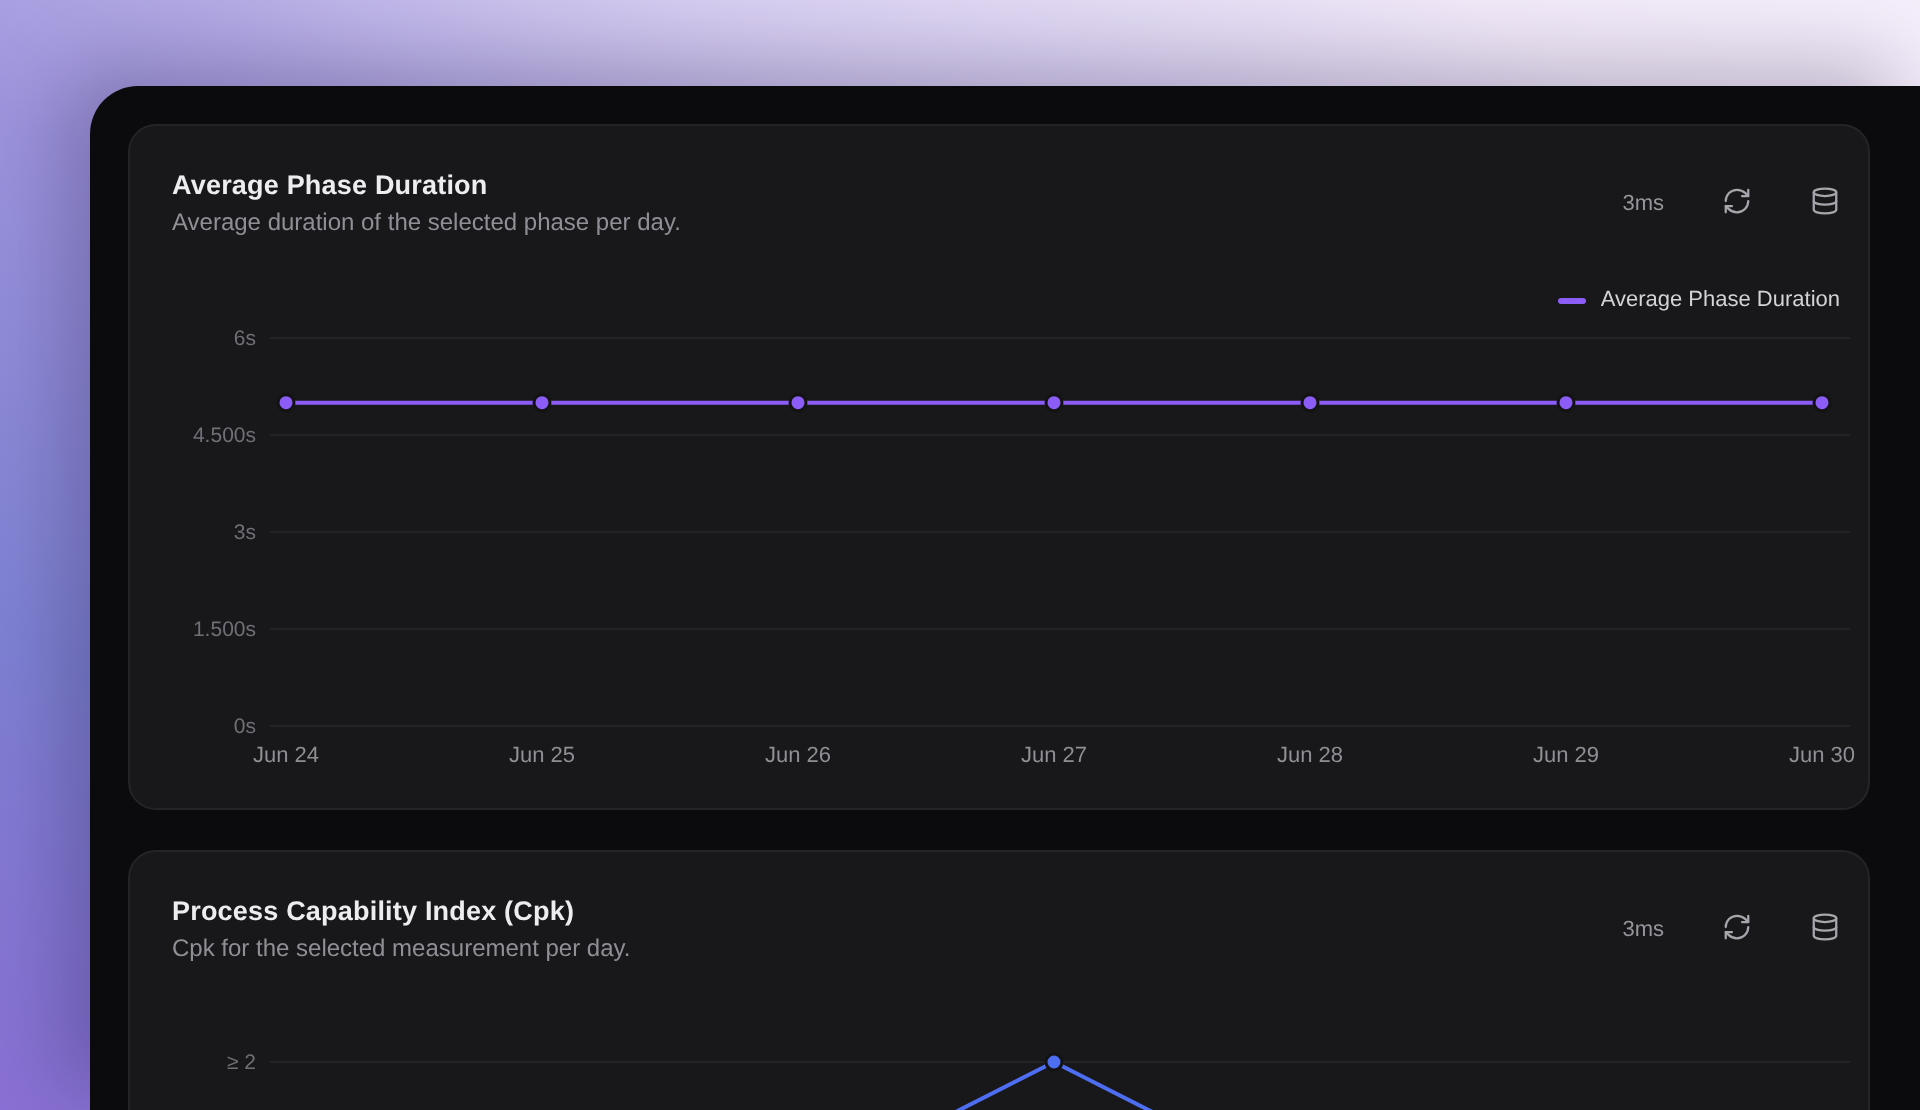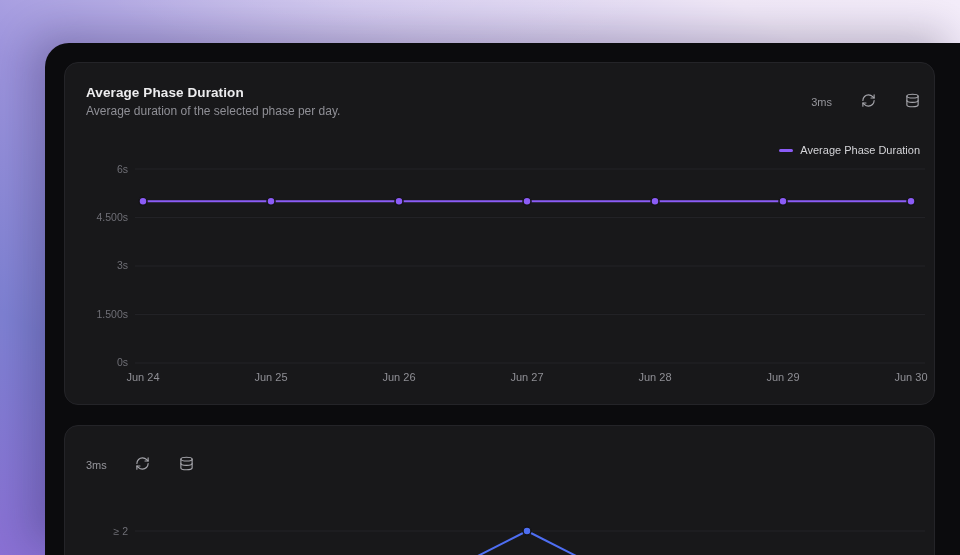--- a/index.html
+++ b/index.html
@@ -125,20 +125,24 @@
           <circle cx="78" cy="169.99" r="4" fill="#4e6ef2" stroke="#131315" stroke-width="1.5"></circle>
           <circle cx="206" cy="169.99" r="4" fill="#4e6ef2" stroke="#131315" stroke-width="1.5"></circle>
           <circle cx="334" cy="169.99" r="4" fill="#4e6ef2" stroke="#131315" stroke-width="1.5"></circle>
           <circle cx="462" cy="105" r="4" fill="#4e6ef2" stroke="#131315" stroke-width="1.5"></circle>
           <circle cx="590" cy="169.99" r="4" fill="#4e6ef2" stroke="#131315" stroke-width="1.5"></circle>
           <circle cx="718" cy="169.99" r="4" fill="#4e6ef2" stroke="#131315" stroke-width="1.5"></circle>
           <circle cx="846" cy="169.99" r="4" fill="#4e6ef2" stroke="#131315" stroke-width="1.5"></circle>
         </svg>
     </div>
     <div class="card-header">
+      <div>
+        <h2 class="card-title">Process Capability Index (Cpk)</h2>
+        <p class="card-subtitle">Cpk for the selected measurement per day.</p>
+      </div>
       <div class="meta">
         <span class="latency">3ms</span>
         <button class="icon-btn" title="Refresh">
           <svg viewBox="0 0 24 24">
             <path d="M3 12a9 9 0 0 1 9-9 9.75 9.75 0 0 1 6.74 2.74L21 8"></path>
             <path d="M21 3v5h-5"></path>
             <path d="M21 12a9 9 0 0 1-9 9 9.75 9.75 0 0 1-6.74-2.74L3 16"></path>
             <path d="M8 16H3v5"></path>
           </svg>
         </button>

